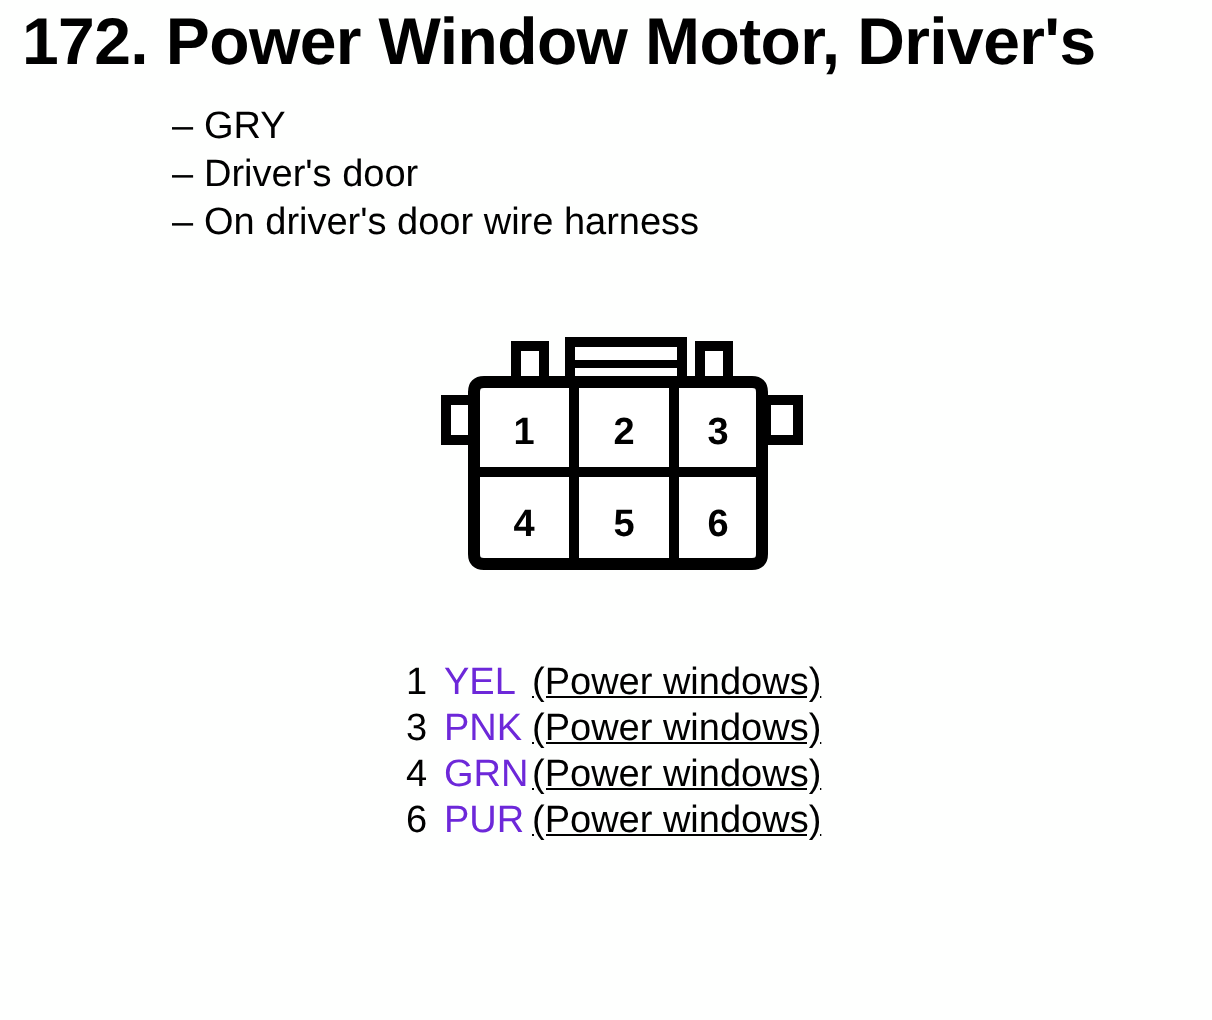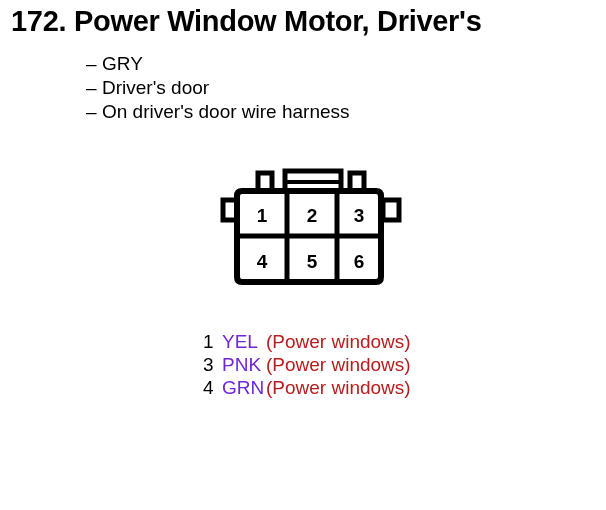--- a/index.html
+++ b/index.html
@@ -15,21 +15,21 @@
     color: #000000;
     overflow: hidden;
     position: relative;
   }
 
   
   .page-title {
     position: absolute;
     left: 11px;
     top: 4px;
-    font-size: 29px;
+    font-size: 33px;
     font-weight: bold;
     letter-spacing: -0.3px;
     line-height: 34px;
     white-space: nowrap;
     color: #000;
   }
 
   
   .desc-list {
     position: absolute;
@@ -91,21 +91,22 @@
     display: inline-block;
     width: 19px;
     text-align: left;
   }
   .pin-color {
     display: inline-block;
     min-width: 44px;
     color: #6d28d9;
   }
   .pin-circuit {
-    color: #b91c1c;
+    color: #000000;
+    text-decoration: underline;
   }
 </style>
 </head>
 <body>
 
 <div class="page-title">172. Power Window Motor, Driver's</div>
 
 <ul class="desc-list">
   <li class="desc-item">
     <span class="desc-dash">–</span>
@@ -164,13 +165,16 @@
 <ul class="pin-legend">
   <li class="pin-row">
     <span class="pin-index">1</span><span class="pin-color">YEL</span><span class="pin-circuit">(Power windows)</span>
   </li>
   <li class="pin-row">
     <span class="pin-index">3</span><span class="pin-color">PNK</span><span class="pin-circuit">(Power windows)</span>
   </li>
   <li class="pin-row">
     <span class="pin-index">4</span><span class="pin-color">GRN</span><span class="pin-circuit">(Power windows)</span>
   </li>
+  <li class="pin-row">
+    <span class="pin-index">6</span><span class="pin-color">PUR</span><span class="pin-circuit">(Power windows)</span>
+  </li>
 </ul>
 
 </body></html>

